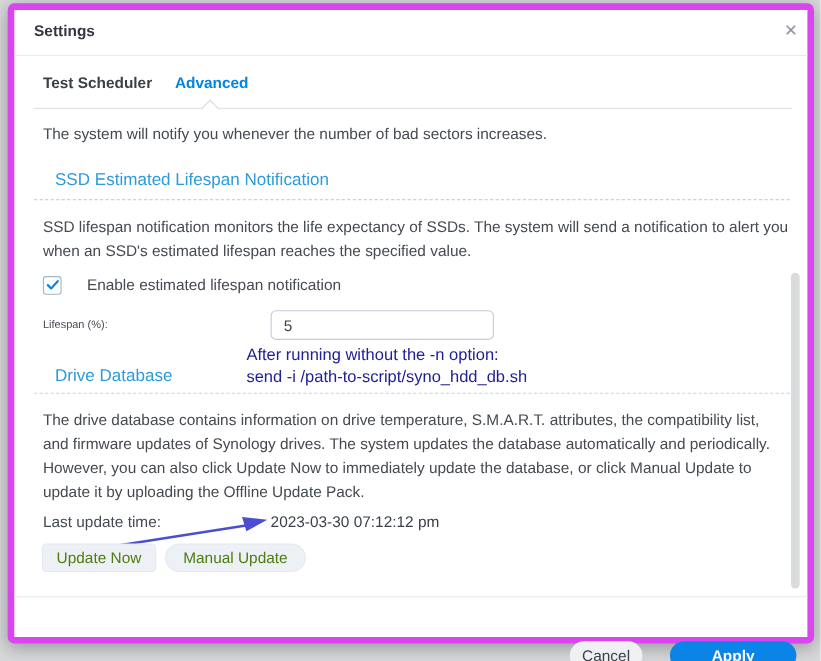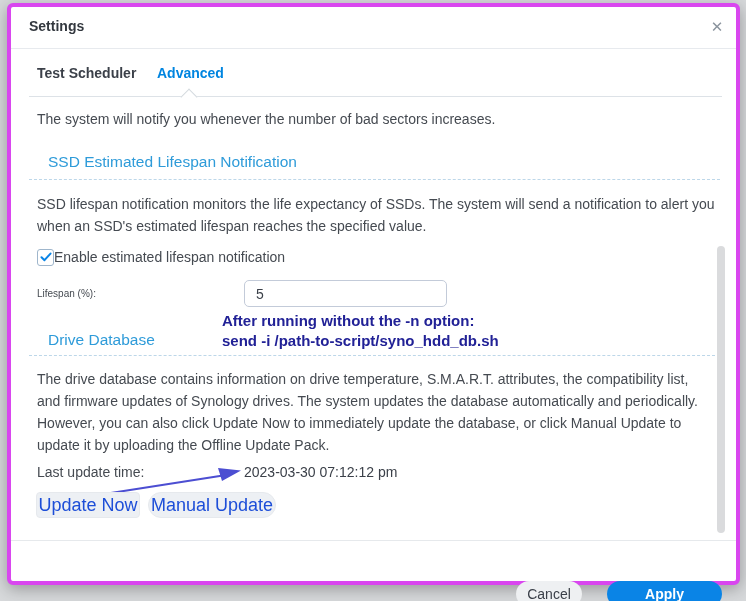--- a/index.html
+++ b/index.html
@@ -6,21 +6,21 @@
   html,body { width:746px; height:601px; }
   body {
     font-family:"Liberation Sans","DejaVu Sans",sans-serif;
     background:#d7d9db;
     position:relative;
     overflow:hidden;
     color:#454a51;
   }
   .dialog {
     position:absolute; left:7px; top:3px; width:733px; height:582px;
-    background:#ffffff; border:4px solid #d946ef; border-radius:6px;
+    background:#ffffff; border:6px solid #d946ef; border-radius:6px;
     box-shadow:0 4px 16px rgba(0,0,0,.30);
   }
   
   .dlg-title { position:absolute; left:18px; top:11px; font-size:14px; font-weight:bold; color:#33383f; }
   .close-btn { position:absolute; left:695px; top:9px; width:22px; height:22px;
     color:#8b949e; font-size:15px; font-weight:bold; text-align:center; line-height:22px; cursor:pointer; }
   .header-line { position:absolute; left:0; top:41px; width:100%; height:0; border-top:1px solid #e7eaee; }
   
   .tab { position:absolute; top:58px; font-size:14px; font-weight:bold; cursor:pointer; }
   .tab-inactive { left:26px; color:#3b4049; }
@@ -37,37 +37,37 @@
   .dashed { position:absolute; left:18px; right:16px; height:0; border-top:1px dashed #bdd7e9; }
   .dashed-1 { top:172px; }
   .dashed-2 { top:348px; }
   .ssd-para { left:26px; top:186px; width:678px; }
   .drive-para { left:26px; top:361px; width:678px; }
   
   .cb-row { position:absolute; left:26px; top:240px; height:20px; display:flex; align-items:center; }
   .checkbox { width:17px; height:17px; border:1px solid #9fb6cc; border-radius:3px; background:#fff;
     display:inline-flex; align-items:center; justify-content:center; cursor:pointer; }
   .checkbox svg { display:block; }
-  .cb-label { margin-left:0; font-size:14px; color:#454a51; }
+  .cb-label { margin-left:23px; font-size:14px; color:#454a51; }
   
   .lifespan-row { position:absolute; left:26px; top:273px; height:27px; display:flex; align-items:center; }
   .lifespan-label { font-size:10px; }
   .lifespan-input { position:absolute; left:207px; top:0; width:203px; height:27px;
     border:1px solid #c3cbd9; border-radius:5px; font-family:inherit; font-size:14px; color:#3b4049;
     padding:0 11px; outline:none; background:#fff; }
   
-  .annotation { position:absolute; left:211px; top:304px; font-size:15px; font-weight:bold;
+  .annotation { position:absolute; left:211px; top:304px; font-size:15px; font-weight:normal;
     color:#212196; line-height:19.5px; white-space:nowrap; }
   .arrow-svg { position:absolute; left:80px; top:455px; width:170px; height:42px; overflow:visible; }
   
   .last-update-label { position:absolute; left:26px; top:457px; font-size:14px; }
   .last-update-value { position:absolute; left:233px; top:457px; font-size:14px; color:#3b4049; }
   
   .gray-btn { position:absolute; top:485px; height:26px; background:#edf0f4; border:1px solid #e6e9ed;
-    border-radius:4px; font-family:inherit; font-size:18px; color:#1d4ed8; cursor:pointer;
+    border-radius:4px; font-family:inherit; font-size:14px; color:#4d7c0f; cursor:pointer;
     display:flex; align-items:center; justify-content:center; }
   .update-now { left:25px; width:104px; }
   .manual-update { left:137px; width:128px;border-radius:13px; }
   
   .footer-line { position:absolute; left:0; top:533px; width:100%; height:0; border-top:1px solid #e6e9ec; }
   .pill-btn { position:absolute; top:574px; height:26px; border:none; border-radius:13px;
     font-family:inherit; font-size:14px; cursor:pointer; display:flex; align-items:center; justify-content:center; }
   .cancel-btn { left:505px; width:66px; background:#eef0f2; color:#3b4049; }
   .apply-btn { left:596px; width:115px; background:#0a84e6; color:#ffffff; font-weight:bold; }
   

